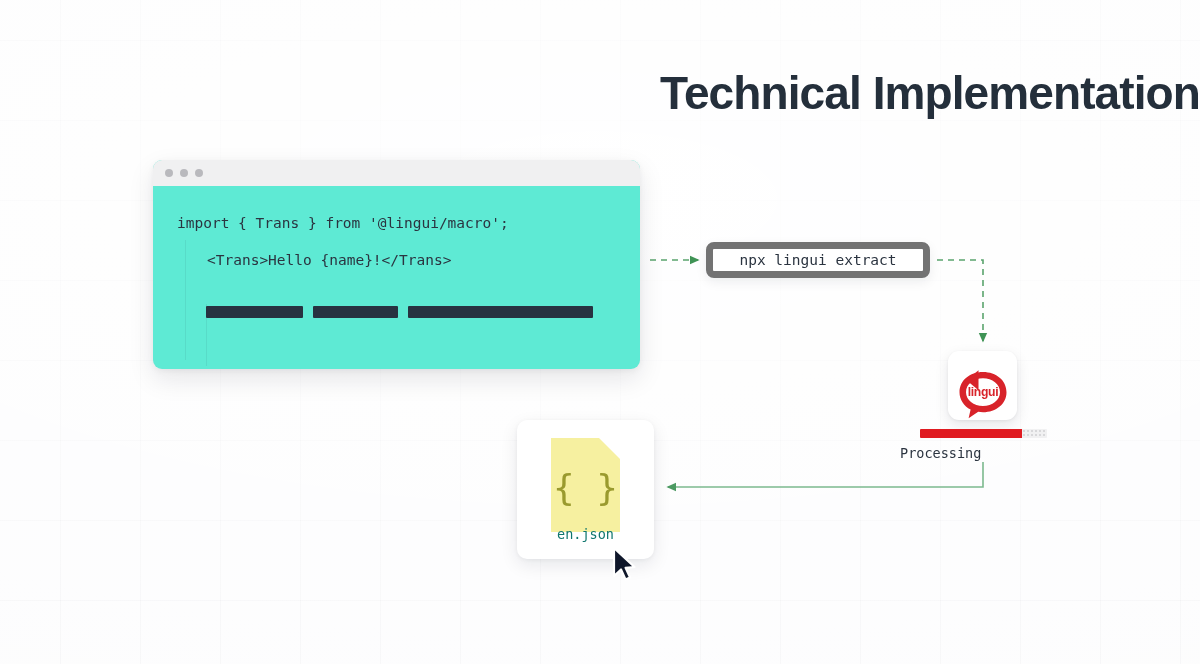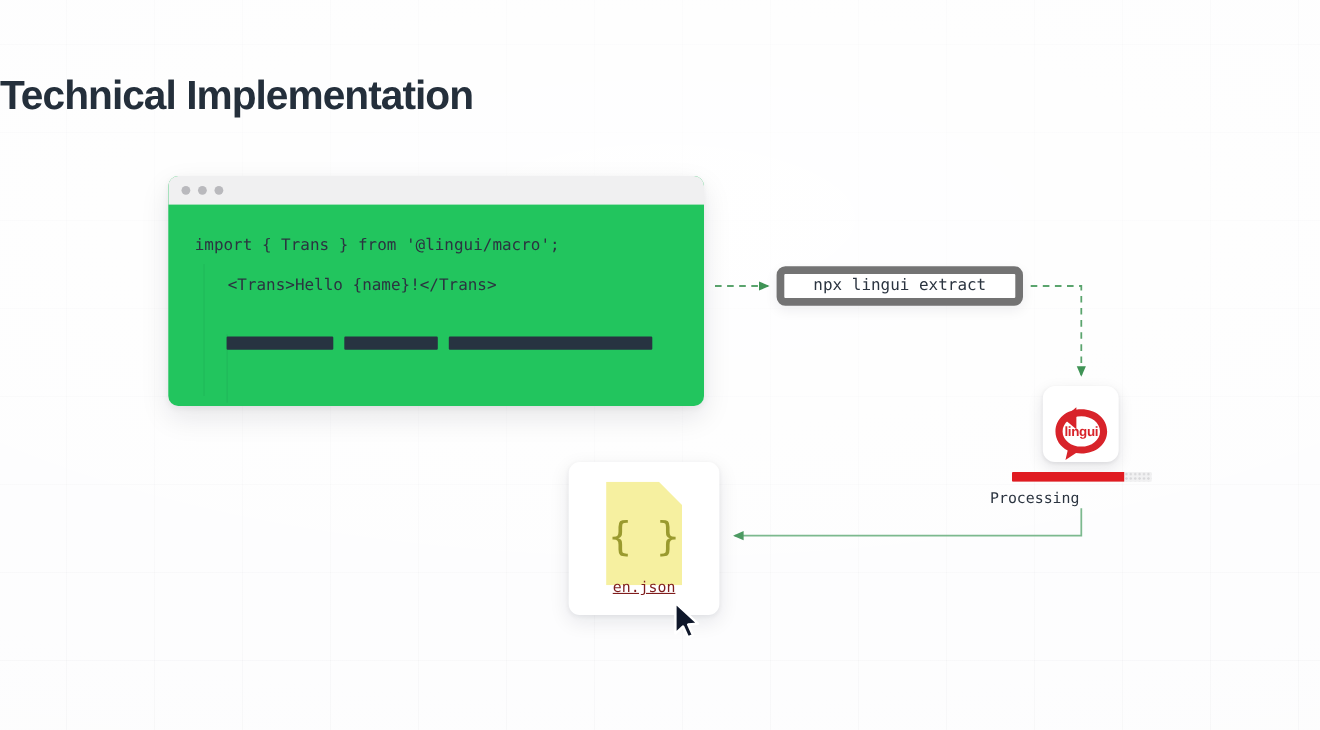--- a/index.html
+++ b/index.html
@@ -37,36 +37,36 @@
       radial-gradient(130% 90% at 50% 30%, rgba(255,255,255,0.93) 0%, rgba(255,255,255,0.55) 45%, rgba(255,255,255,0.12) 100%);
     pointer-events: none;
   }
 
   
   #page-title {
     position: absolute;
     top: 66px;
     left: 0;
     width: 1200px;
-    text-align: left;
-    font-size: 37px;
+    text-align: right;
+    font-size: 46px;
     font-weight: 700;
     letter-spacing: -0.9px;
     color: #242f3b;
     font-family: "Liberation Sans", sans-serif;
   }
 
   
   #code-window {
     position: absolute;
     left: 153px;
     top: 160px;
     width: 487px;
     height: 209px;
-    background: #22c55e;
+    background: #5eead4;
     border-radius: 9px;
     box-shadow: 0 10px 26px rgba(15,23,42,0.10), 0 2px 6px rgba(15,23,42,0.05);
     overflow: hidden;
   }
   #titlebar {
     height: 26px;
     background: #f0f0f1;
     display: flex;
     align-items: center;
     padding-left: 12px;
@@ -195,22 +195,21 @@
     height: 94px;
   }
   #file-icon svg { display: block; }
   #json-label {
     position: absolute;
     left: 0; top: 106px;
     width: 137px;
     text-align: center;
     font-family: "DejaVu Sans Mono", "Liberation Mono", monospace;
     font-size: 13.5px;
-    color: #7f1d1d;
-    text-decoration: underline;
+    color: #0f766e;
   }
 
   
   #connectors {
     position: absolute;
     inset: 0;
     width: 1200px;
     height: 664px;
     pointer-events: none;
   }

